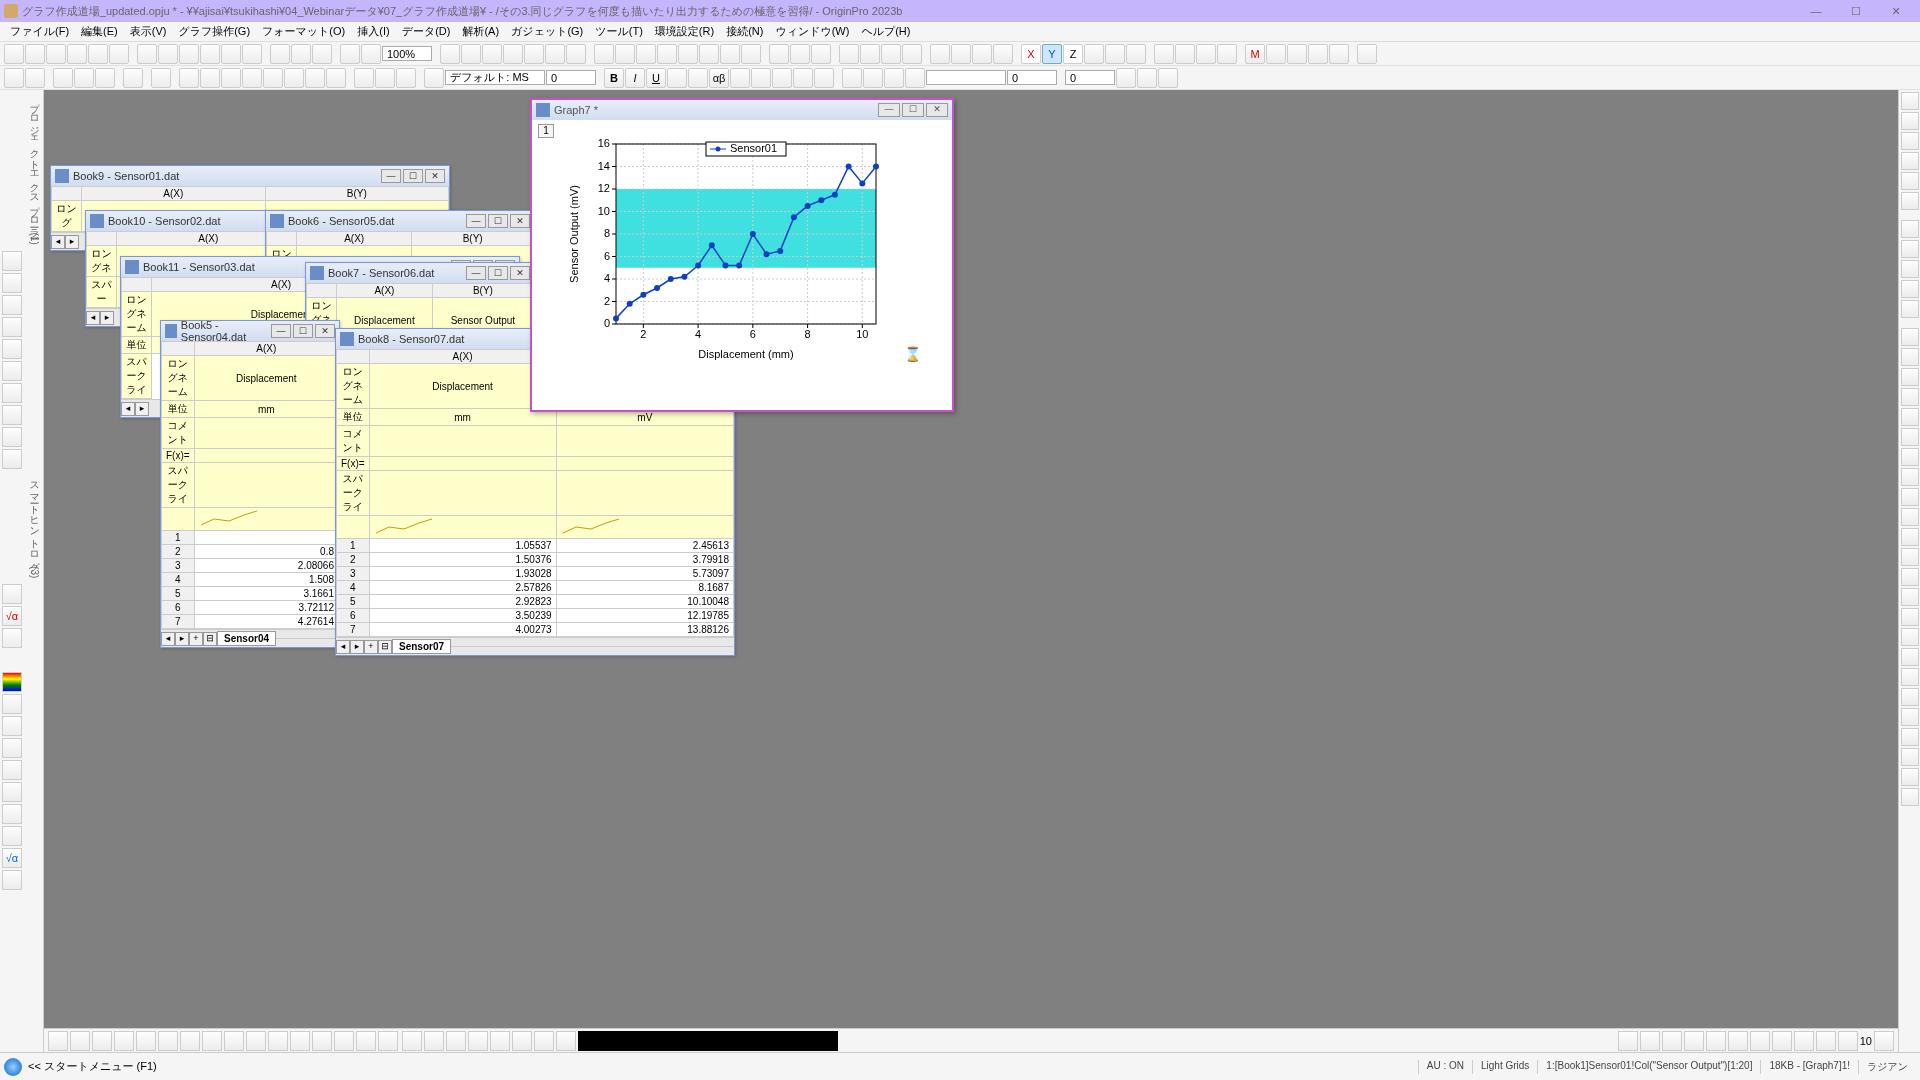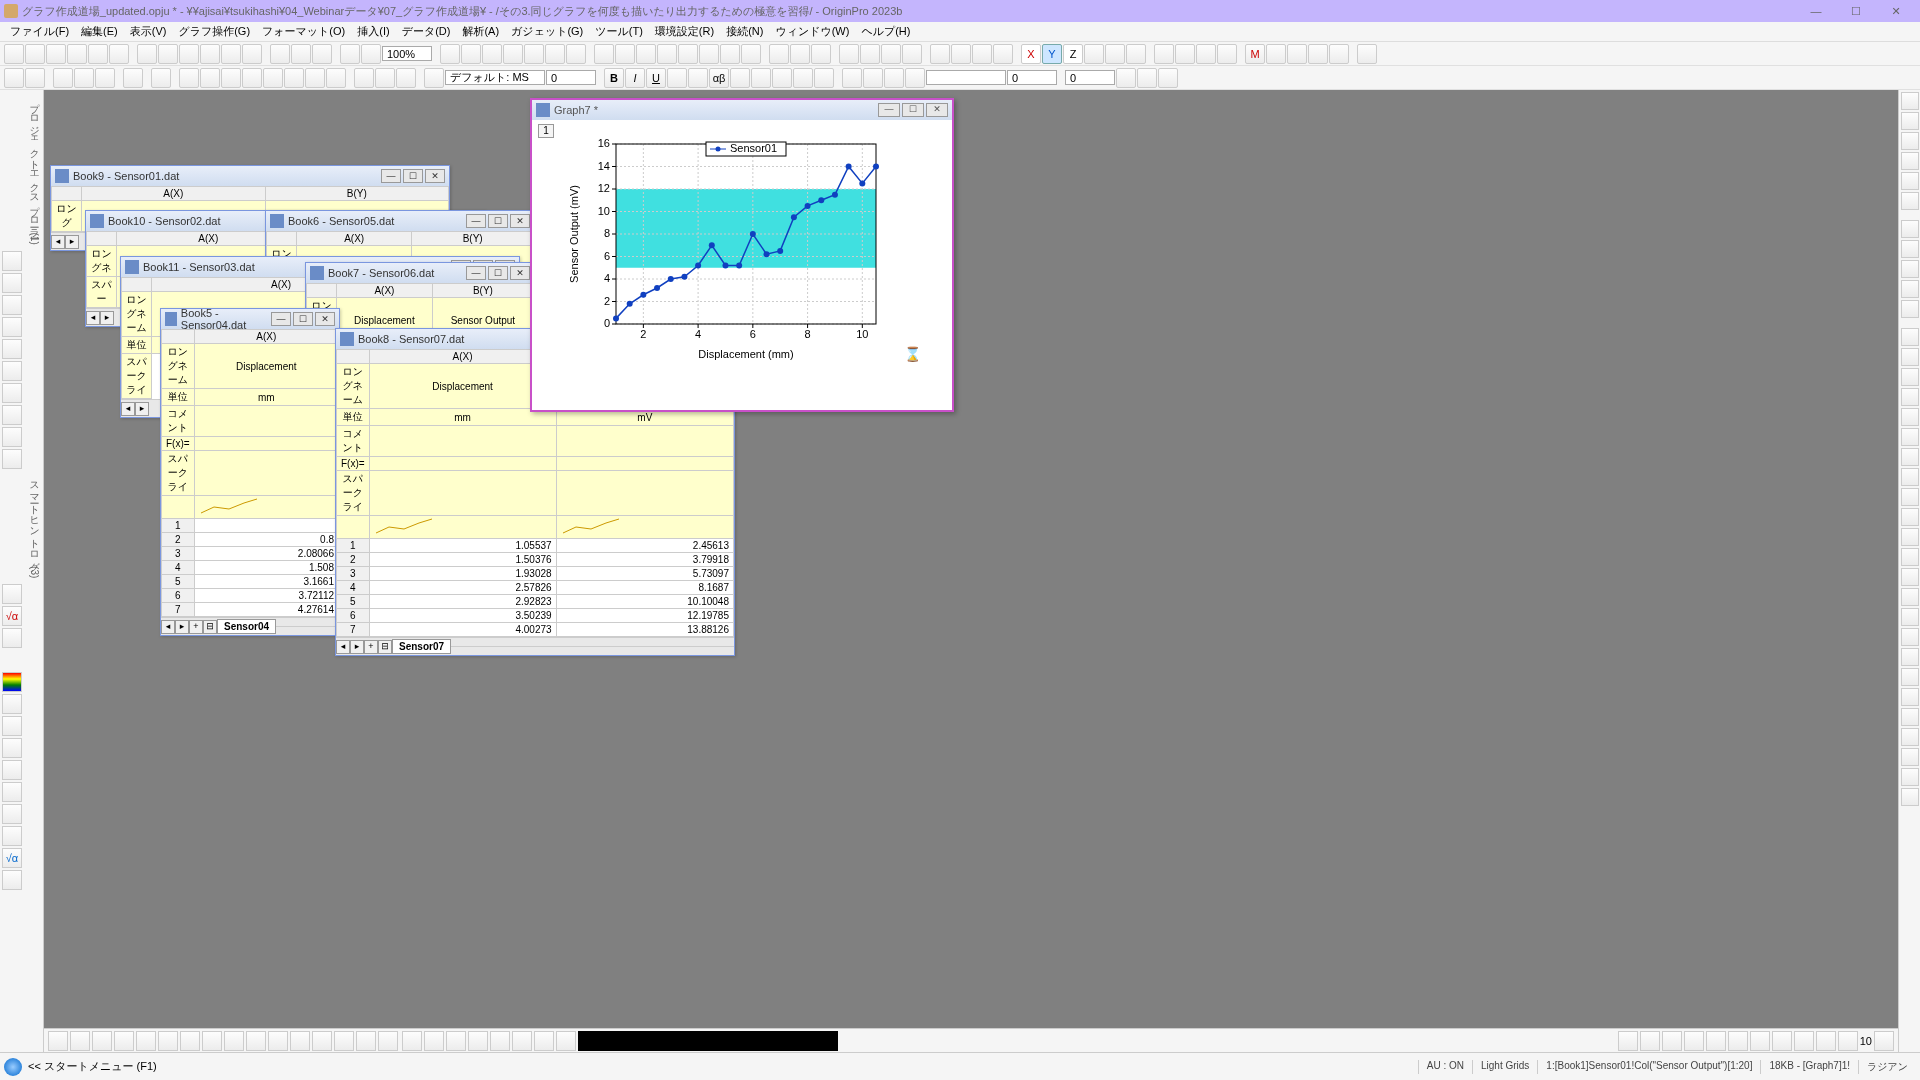--- a/index.html
+++ b/index.html
@@ -440,21 +440,21 @@
                 <td class="lbl">mV</td>
               </tr>
             </tbody>
           </table>
         </div>
         <div class="wb-tabs">
           <div class="nav">◂</div>
           <div class="nav">▸</div>
         </div>
       </div>
-      <div class="wb" style="left: 116px; top: 218px; width: 180px;">
+      <div class="wb" style="left: 116px; top: 230px; width: 180px;">
         <div class="wb-title">
           <div class="wicon"></div>
           <span>Book5 - Sensor04.dat</span>
           <div class="wbtns">
             <div class="wbtn">—</div>
             <div class="wbtn">☐</div>
             <div class="wbtn">✕</div>
           </div>
         </div>
         <div class="wb-grid">

